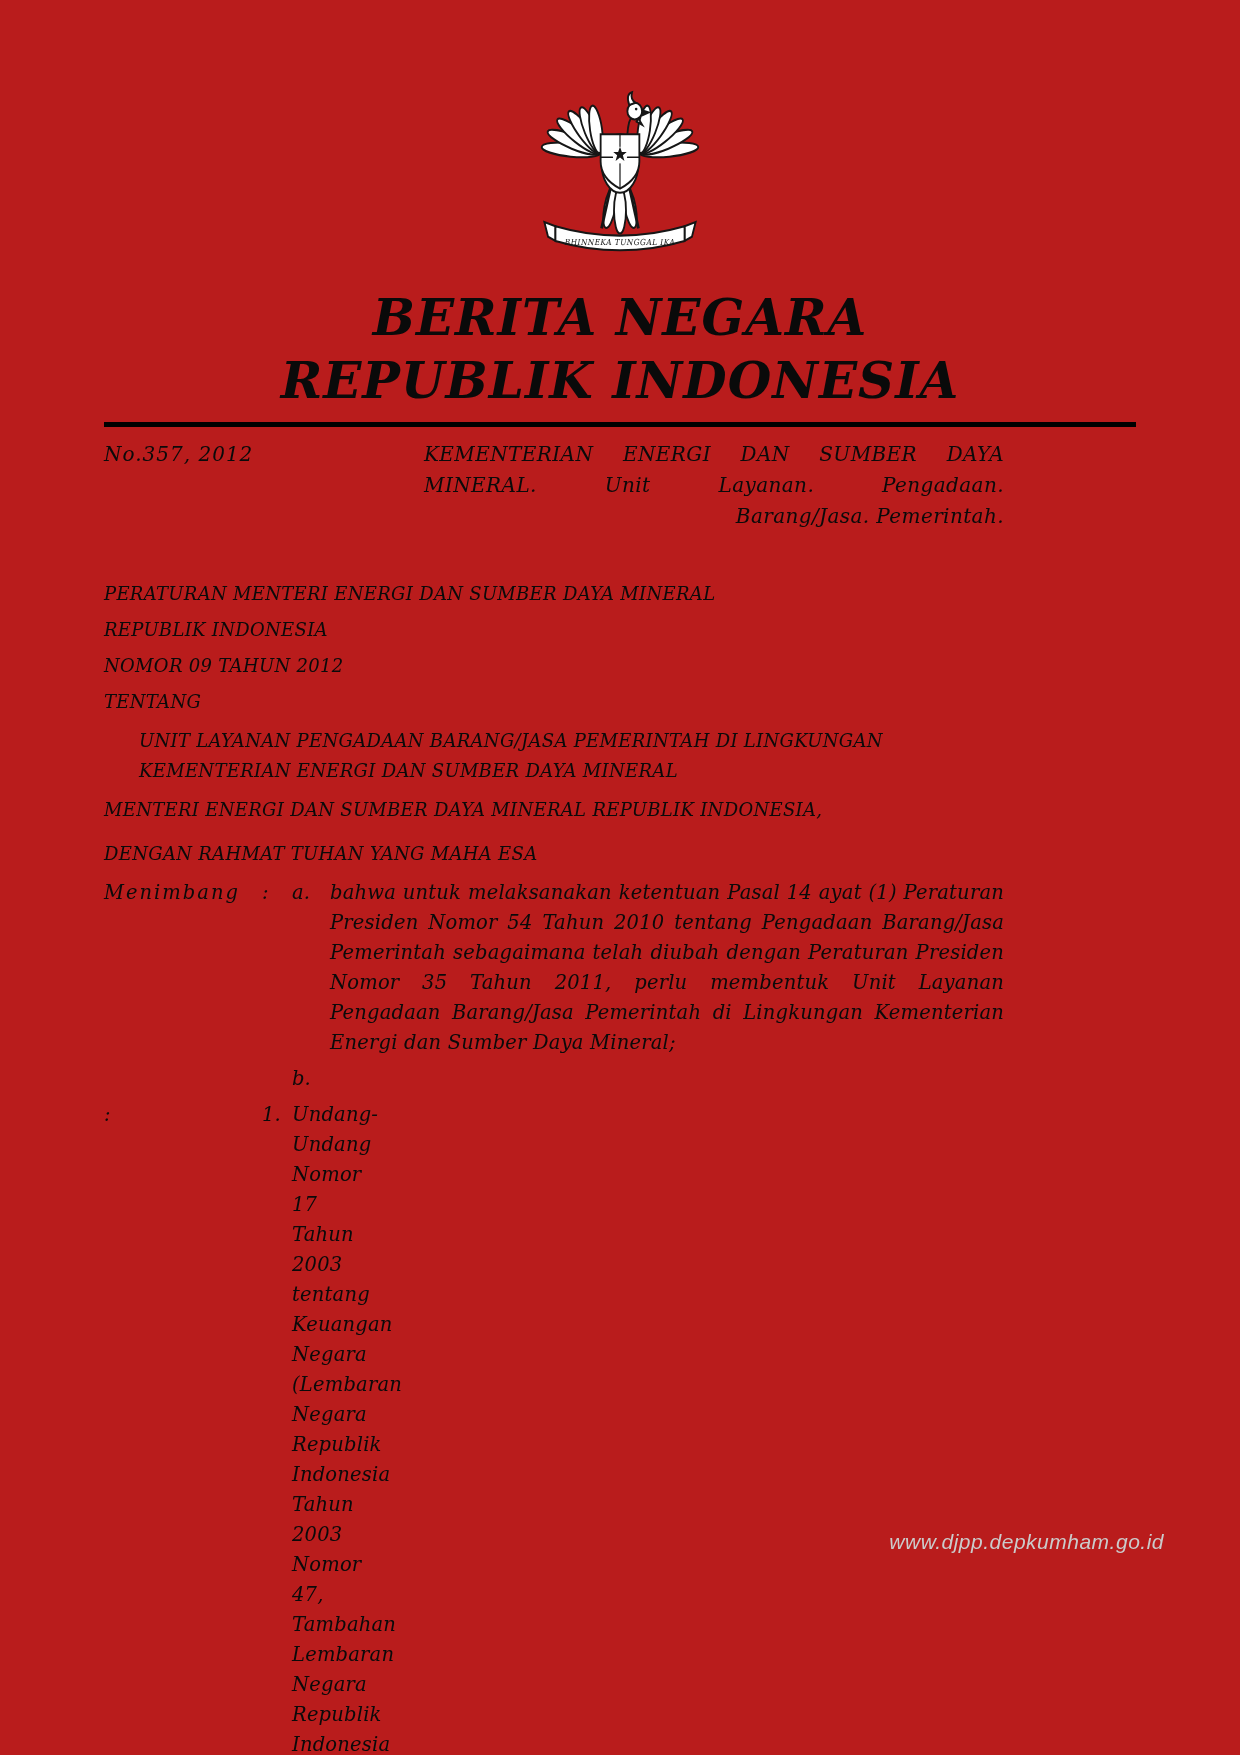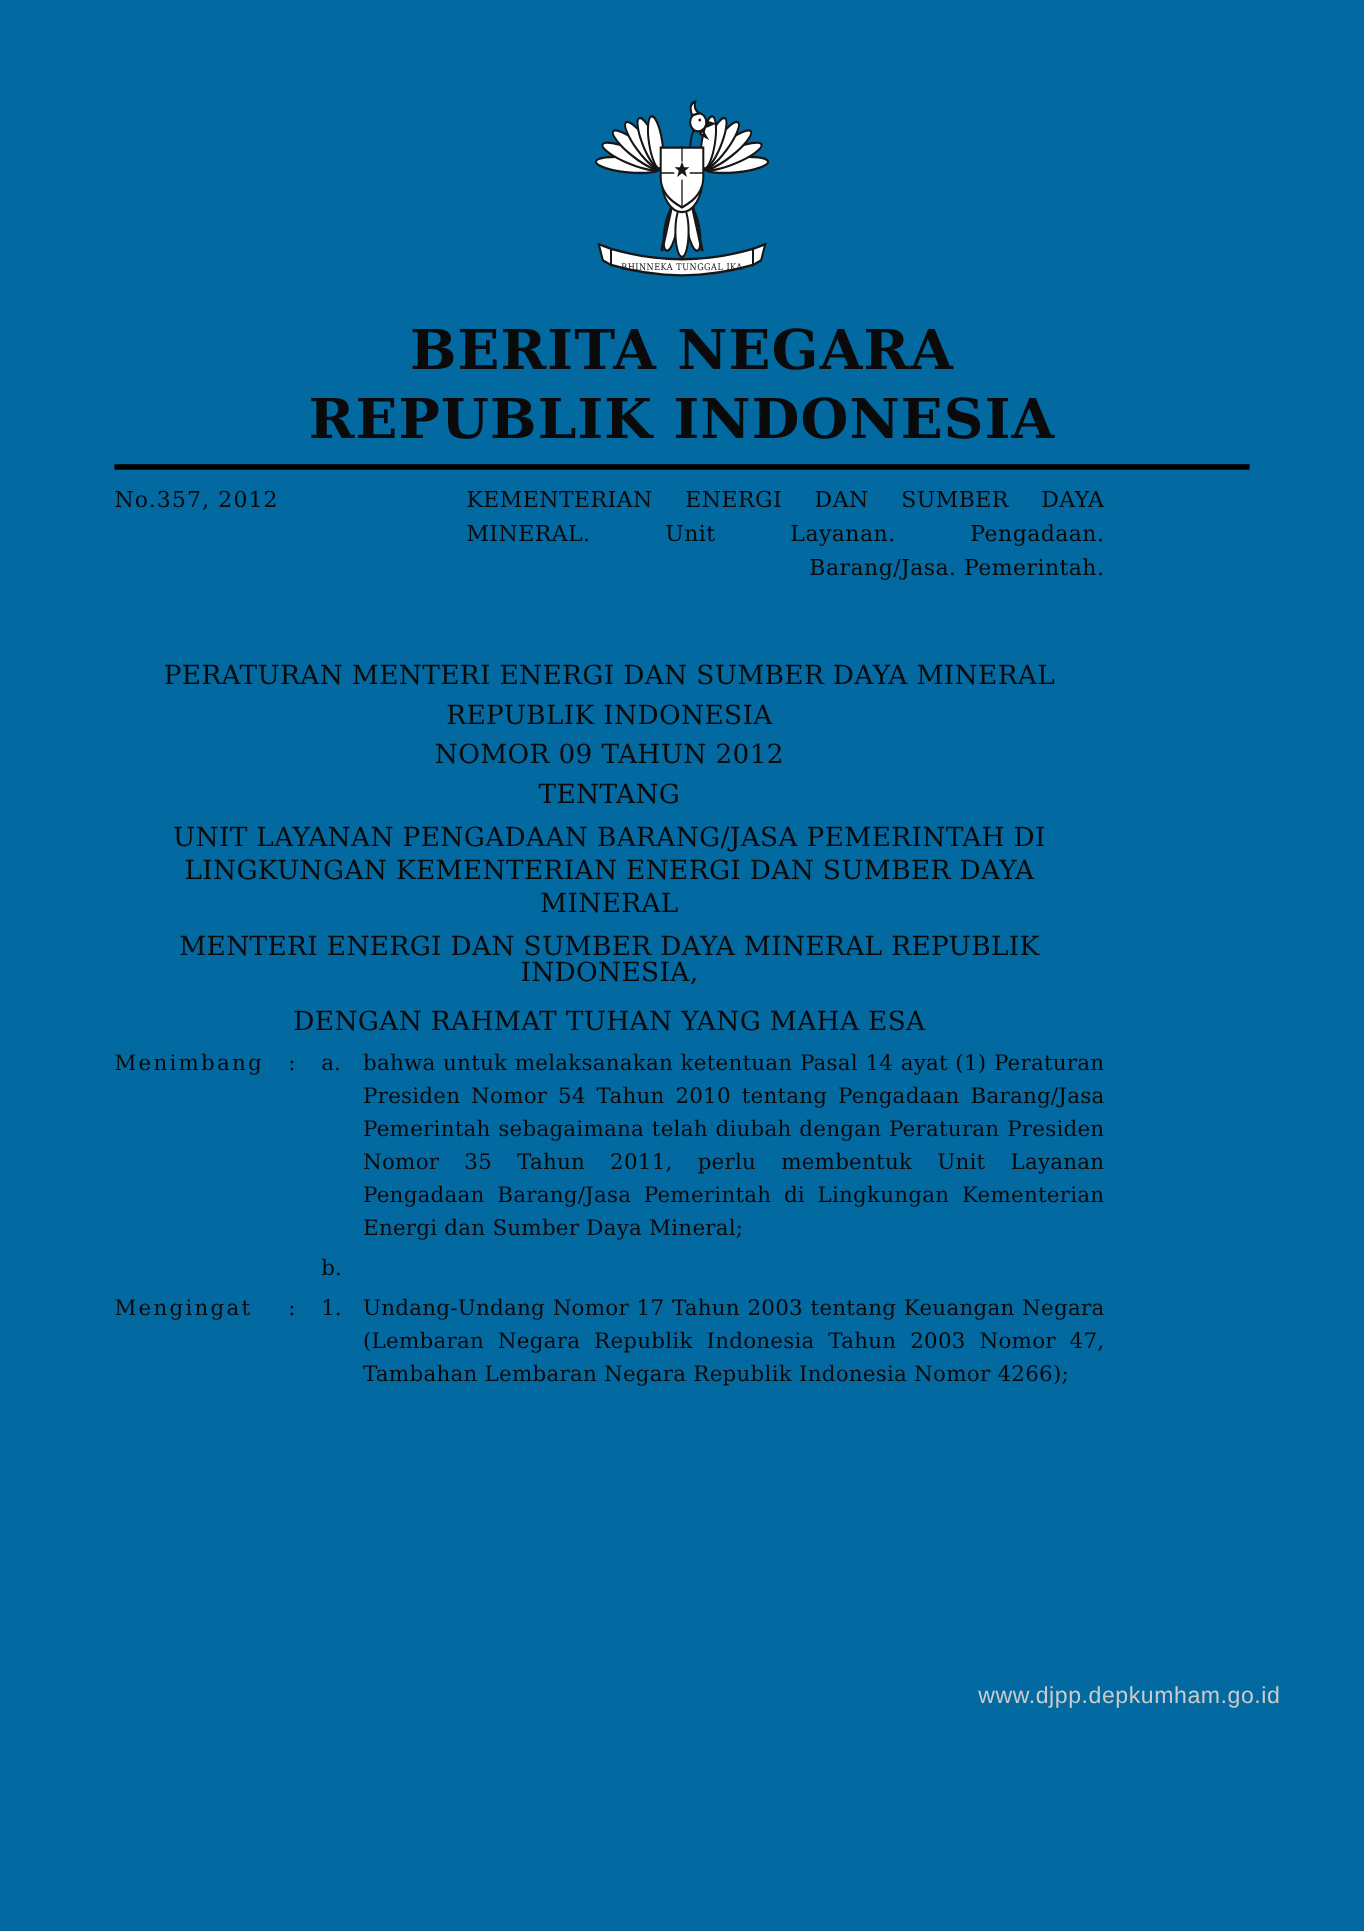--- a/index.html
+++ b/index.html
@@ -2,42 +2,42 @@
 <html><head>
 <meta charset="utf-8">
 <style>
   * { margin:0; padding:0; box-sizing:border-box; }
   html,body { background:#ffffff; }
   body {
     width:1240px; height:1755px;
     font-family:"DejaVu Serif", serif;
     color:#0a0a0a;
   }
-  .page { position:relative; width:1240px; height:1755px; overflow:hidden; background:#0369a1; }
+  .page { position:relative; width:1240px; height:1755px; overflow:hidden; background:#b91c1c;font-style:italic; }
 
   .emblem-wrap { text-align:center; padding-top:84px; }
   .emblem-wrap svg { display:inline-block; }
 
   .masthead { text-align:center; margin-top:16px; }
   .masthead-line {
     font-size:50px; font-weight:bold; line-height:63px;
     letter-spacing:1px; font-family:"DejaVu Serif", serif;
   }
 
   .rule { width:1032px; margin:10px 0 0 104px; border-top:5px solid #000; }
 
   .content { width:900px; margin-left:104px; }
 
   .gazette-row { display:flex; margin-top:12px; }
   .gazette-number { width:320px; font-size:20px; letter-spacing:1px; line-height:31px; }
   .gazette-subject { width:580px; font-size:20px; line-height:31px; letter-spacing:0.4px; }
   .gazette-subject .jline { text-align:justify; text-align-last:justify; }
   .gazette-subject .lline { text-align:right; }
 
-  .headings { text-align:center; margin-top:70px; font-size:24px; }
+  .headings { text-align:left; margin-top:50px; font-size:18px; }
   .h-line { line-height:24px; margin-bottom:12px; letter-spacing:0.3px; }
   .h-multi { line-height:30px; max-width:830px; margin-left:auto; margin-right:auto; }
   .h-pregap { margin-top:20px; }
 
   .clause-block { }
   .clause-block.second { margin-top:4px; }
   .clause-row {
     display:grid; grid-template-columns:158px 30px 38px 1fr;
     font-size:19.5px; line-height:30px; margin-bottom:6px;
   }
@@ -156,21 +156,20 @@
       </div>
       <div class="clause-row">
         <div class="c-label"></div>
         <div class="c-colon"></div>
         <div class="c-marker">b.</div>
       </div>
     </div>
 
     <div class="clause-block second">
       <div class="clause-row">
-        <div class="c-label">Mengingat</div>
         <div class="c-colon">:</div>
         <div class="c-marker">1.</div>
         <div class="c-text">Undang-Undang Nomor 17 Tahun 2003 tentang Keuangan Negara (Lembaran Negara Republik Indonesia Tahun 2003 Nomor 47, Tambahan Lembaran Negara Republik Indonesia Nomor 4266);</div>
       </div>
     </div>
 
   </div>
 
   <div class="watermark">www.djpp.depkumham.go.id</div>
 

